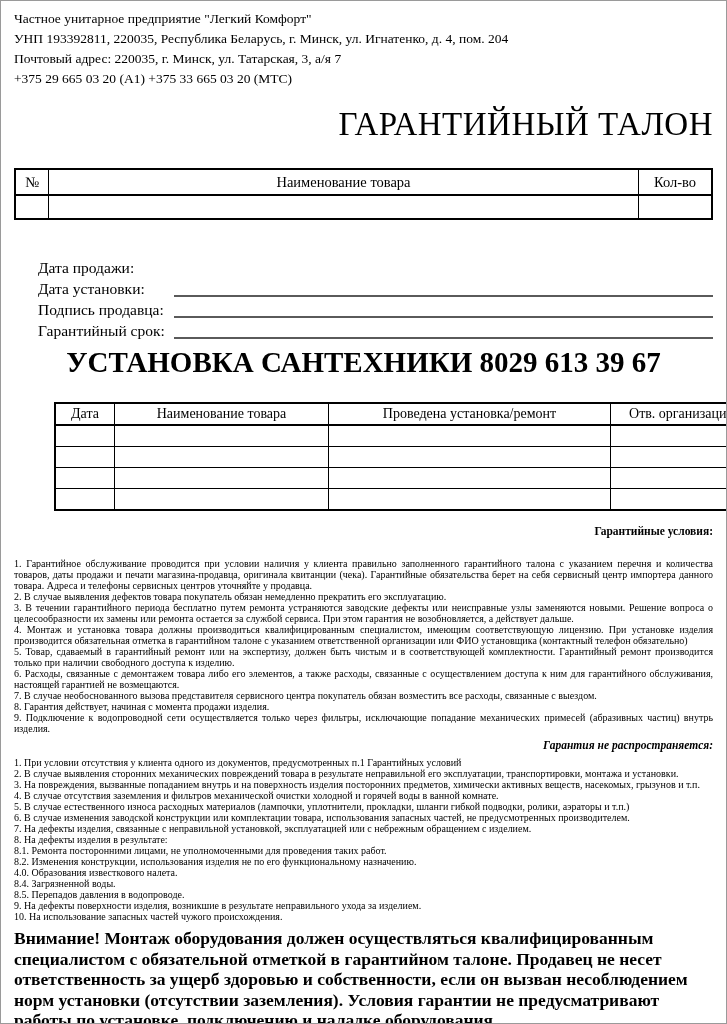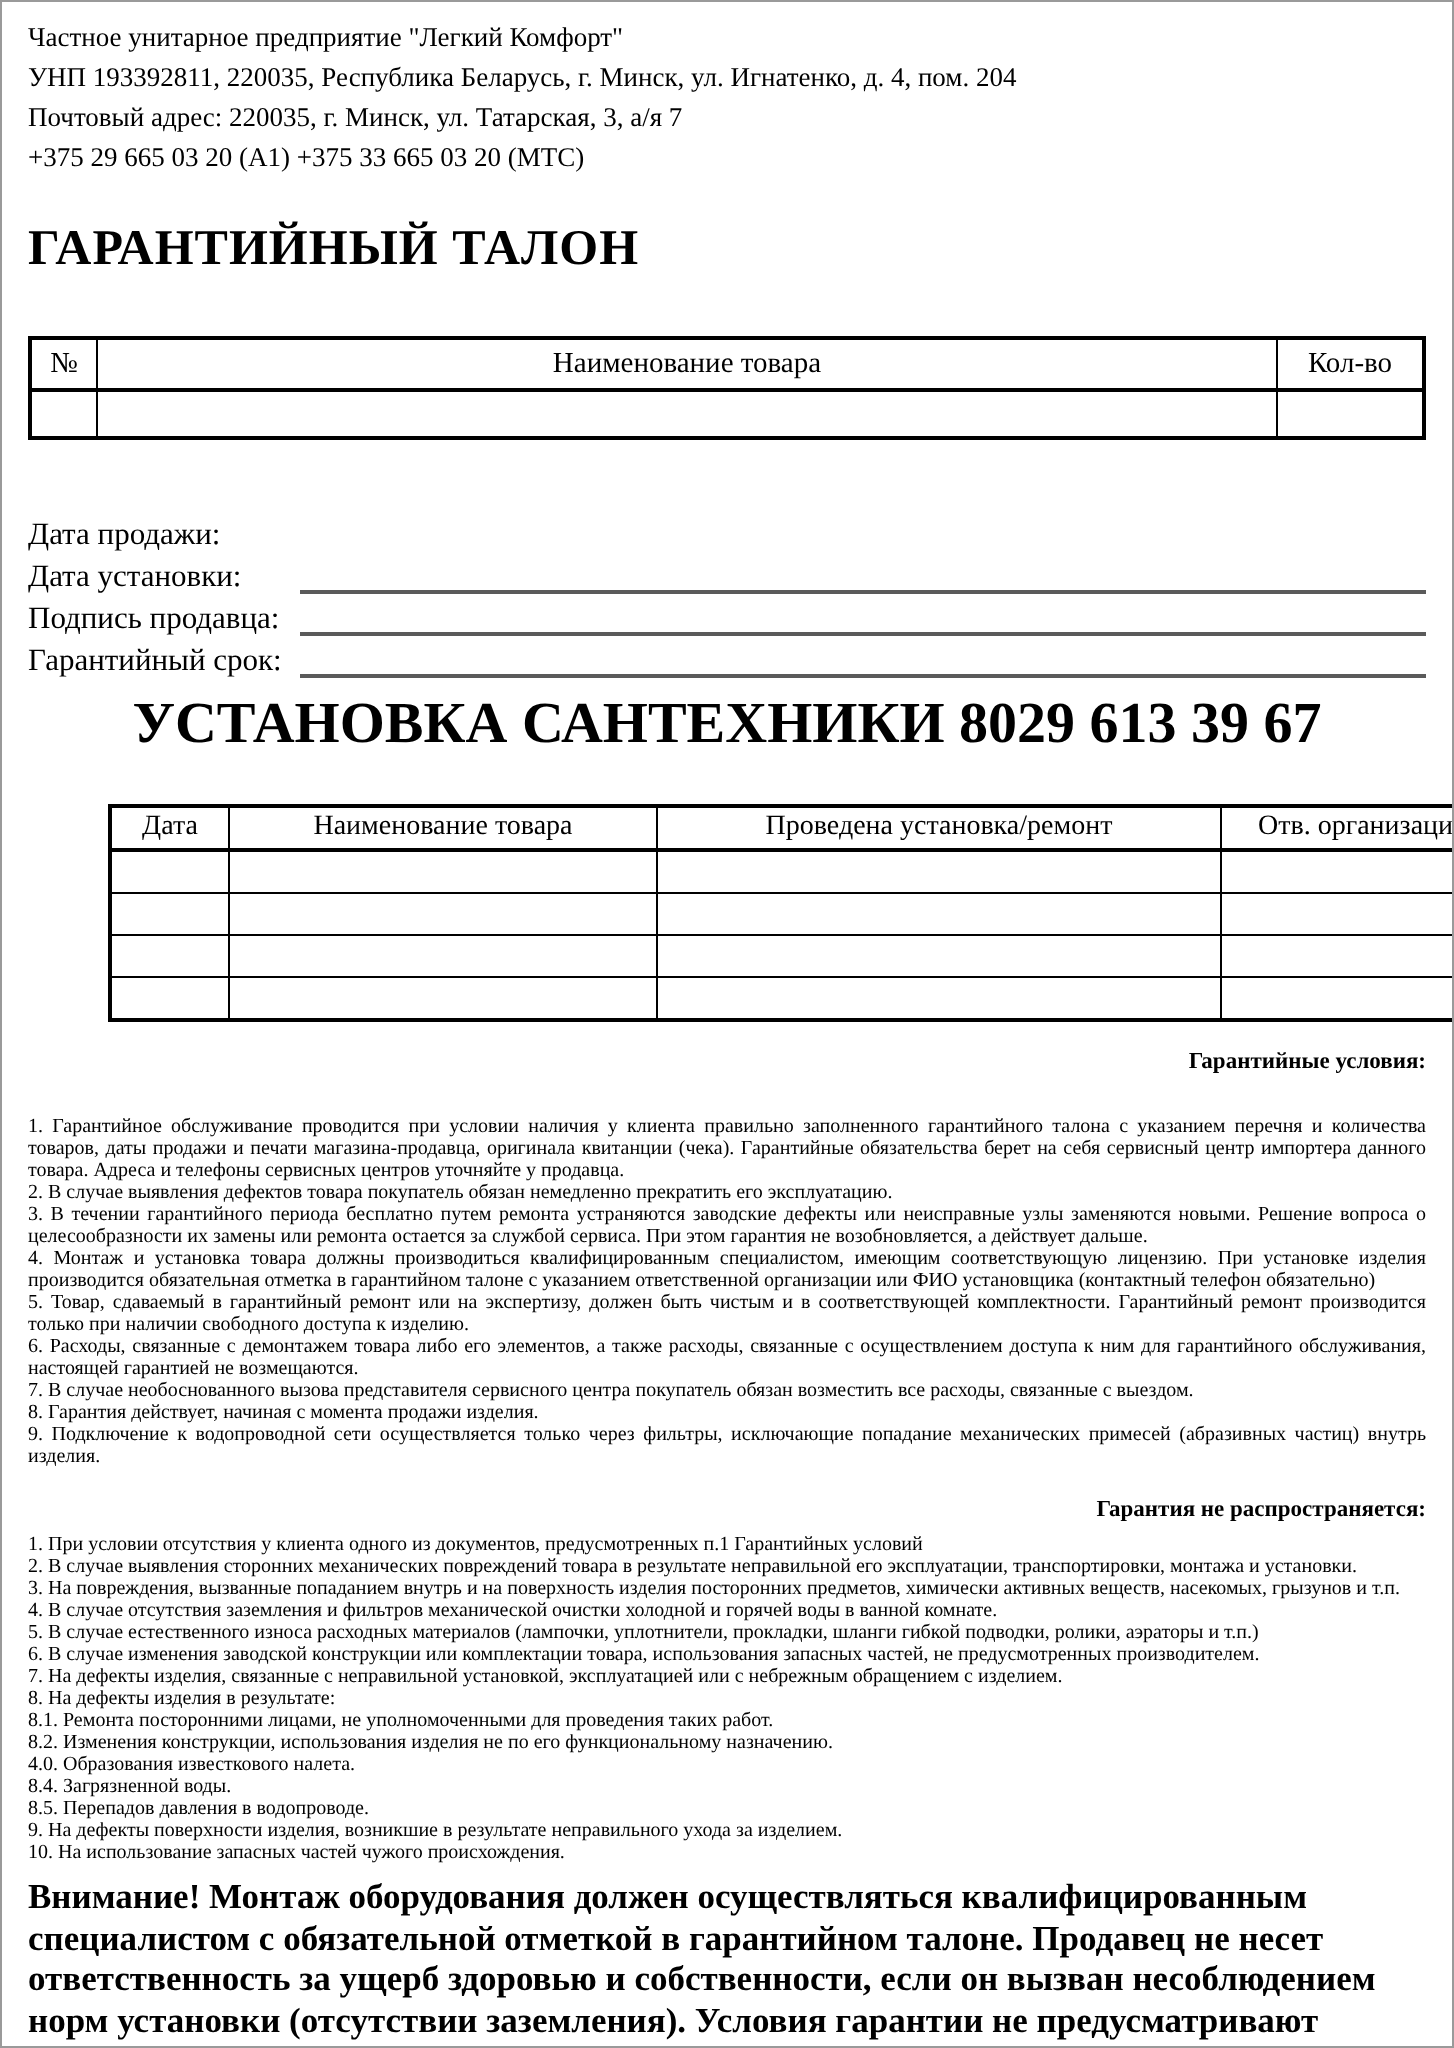--- a/index.html
+++ b/index.html
@@ -3,44 +3,44 @@
 <meta charset="utf-8">
 <style>
   html,body{margin:0;padding:0;background:#fff;}
   body{font-family:"Liberation Serif",serif;color:#000;}
   .page{
     width:727px;height:1024px;box-sizing:border-box;
     border:1px solid #9a9a9a;background:#fff;
     padding:8px 13px 0 13px;overflow:hidden;position:relative;
   }
   .company-line{font-size:13.5px;line-height:20px;white-space:nowrap;}
-  .doc-title{font-size:25px;font-weight:700;text-align:left;margin:20px 0 0 0;line-height:31px;letter-spacing:.5px;}
+  .doc-title{font-size:33px;font-weight:400;text-align:right;margin:20px 0 0 0;line-height:31px;letter-spacing:.5px;}
   table.tbl{border-collapse:collapse;width:100%;table-layout:fixed;border:2px solid #000;}
   table.tbl th,table.tbl td{border:1px solid #000;font-weight:400;padding:0 3px;overflow:hidden;}
   table.goods{margin-top:28px;}
   table.goods th{height:24px;font-size:14.5px;}
   table.goods td{height:22px;}
   table.goods thead th{border-bottom-width:2px;}
   .c-no{width:26px;}
   .c-qty{width:66px;}
-  .fields{margin-top:36px;}
+  .fields{margin-top:36px;margin-left:24px;}
   .frow{display:flex;align-items:flex-end;height:21px;font-size:15.5px;}
   .flabel{width:136px;white-space:nowrap;}
   .fline{flex:1;border-bottom:2px solid #5a5a5a;height:100%;margin-bottom:1px;}
   .service-title{font-size:29px;font-weight:700;text-align:center;margin:6px 0 0 0;line-height:33px;white-space:nowrap;}
   table.install{margin-top:23px;margin-left:40px;}
   table.install th{height:20px;font-size:14px;}
   table.install td{height:20px;}
   table.install thead th{border-bottom-width:2px;}
   .ci-date{width:52px;}
   .ci-name{width:207px;}
   .ci-work{width:275px;}
   .sec-heading{font-size:11.5px;font-weight:700;text-align:right;line-height:13px;}
   .sec-heading.first{margin-top:14px;}
-  .sec-heading.second{margin-top:15px;}
+  .sec-heading.second{margin-top:5px;font-style:italic;}
   .list{margin:0;}
   .list.first{margin-top:20px;}
   .list.second{margin-top:5px;}
   .list p{margin:0;font-size:10px;line-height:11px;text-align:justify;}
   .notice{font-size:17.5px;font-weight:700;line-height:20.5px;margin:6px 0 0 0;text-align:left;}
 </style>
 </head>
 <body>
 
 <div class="page">

